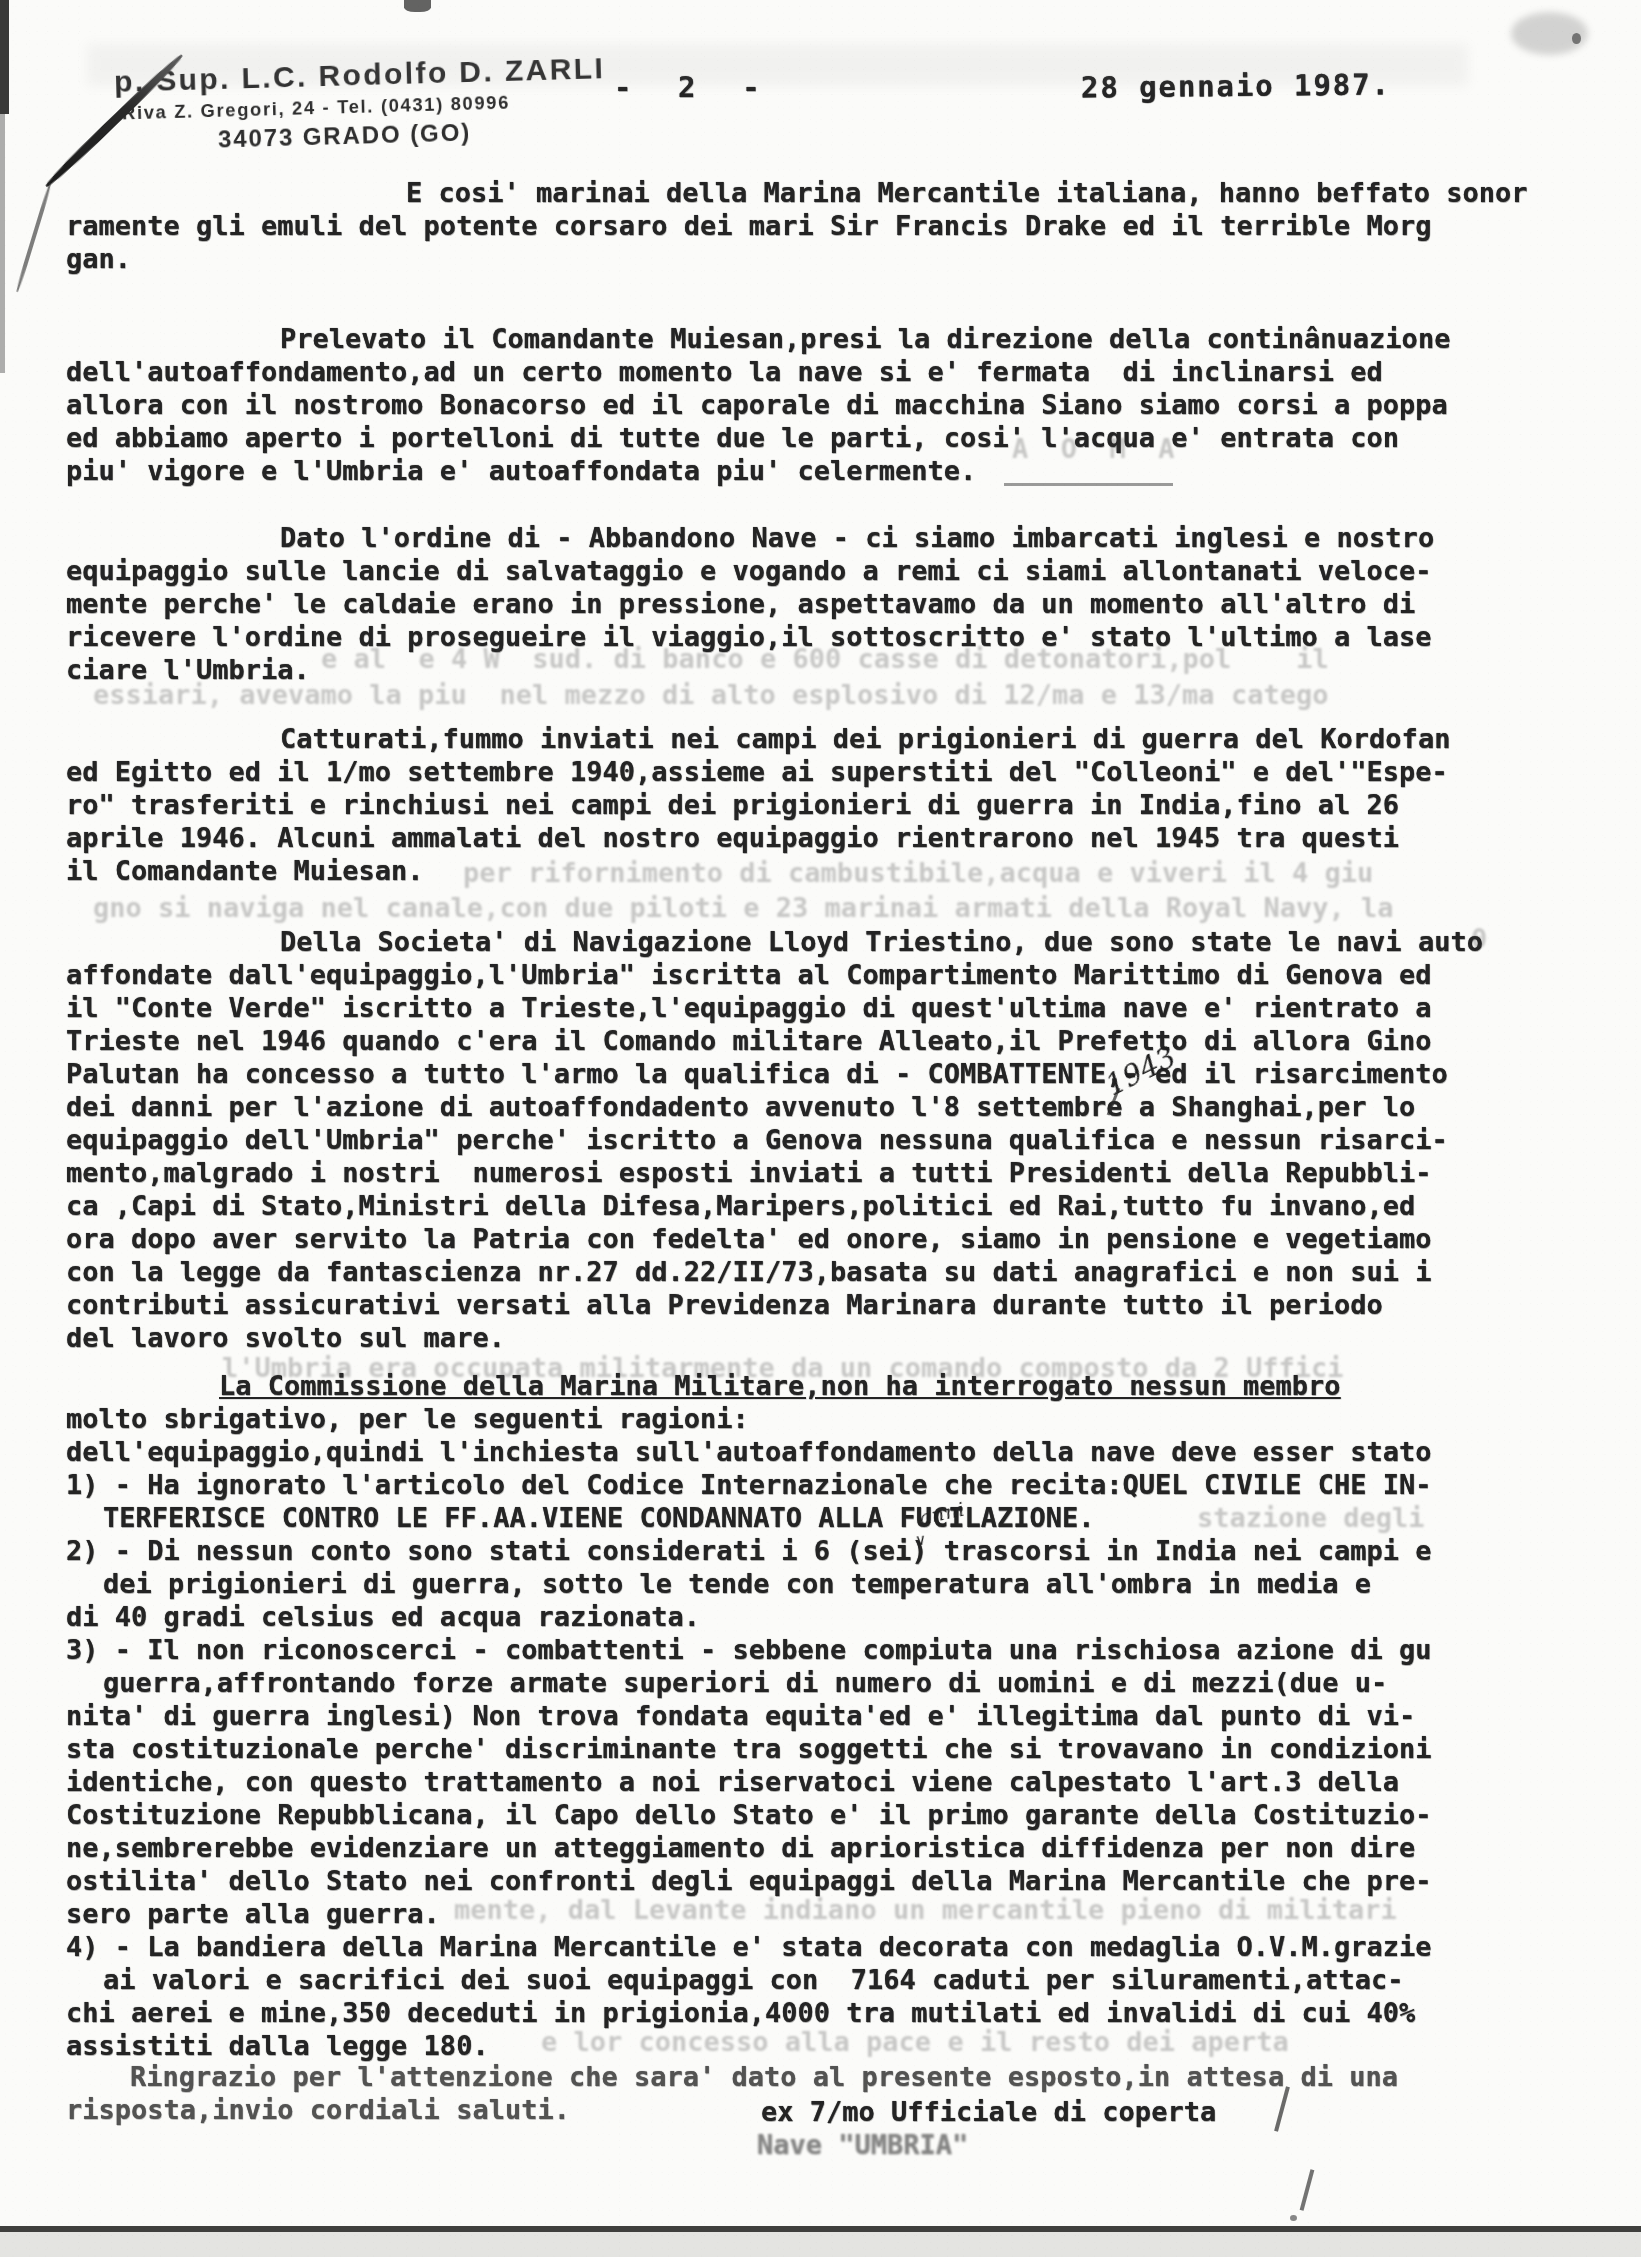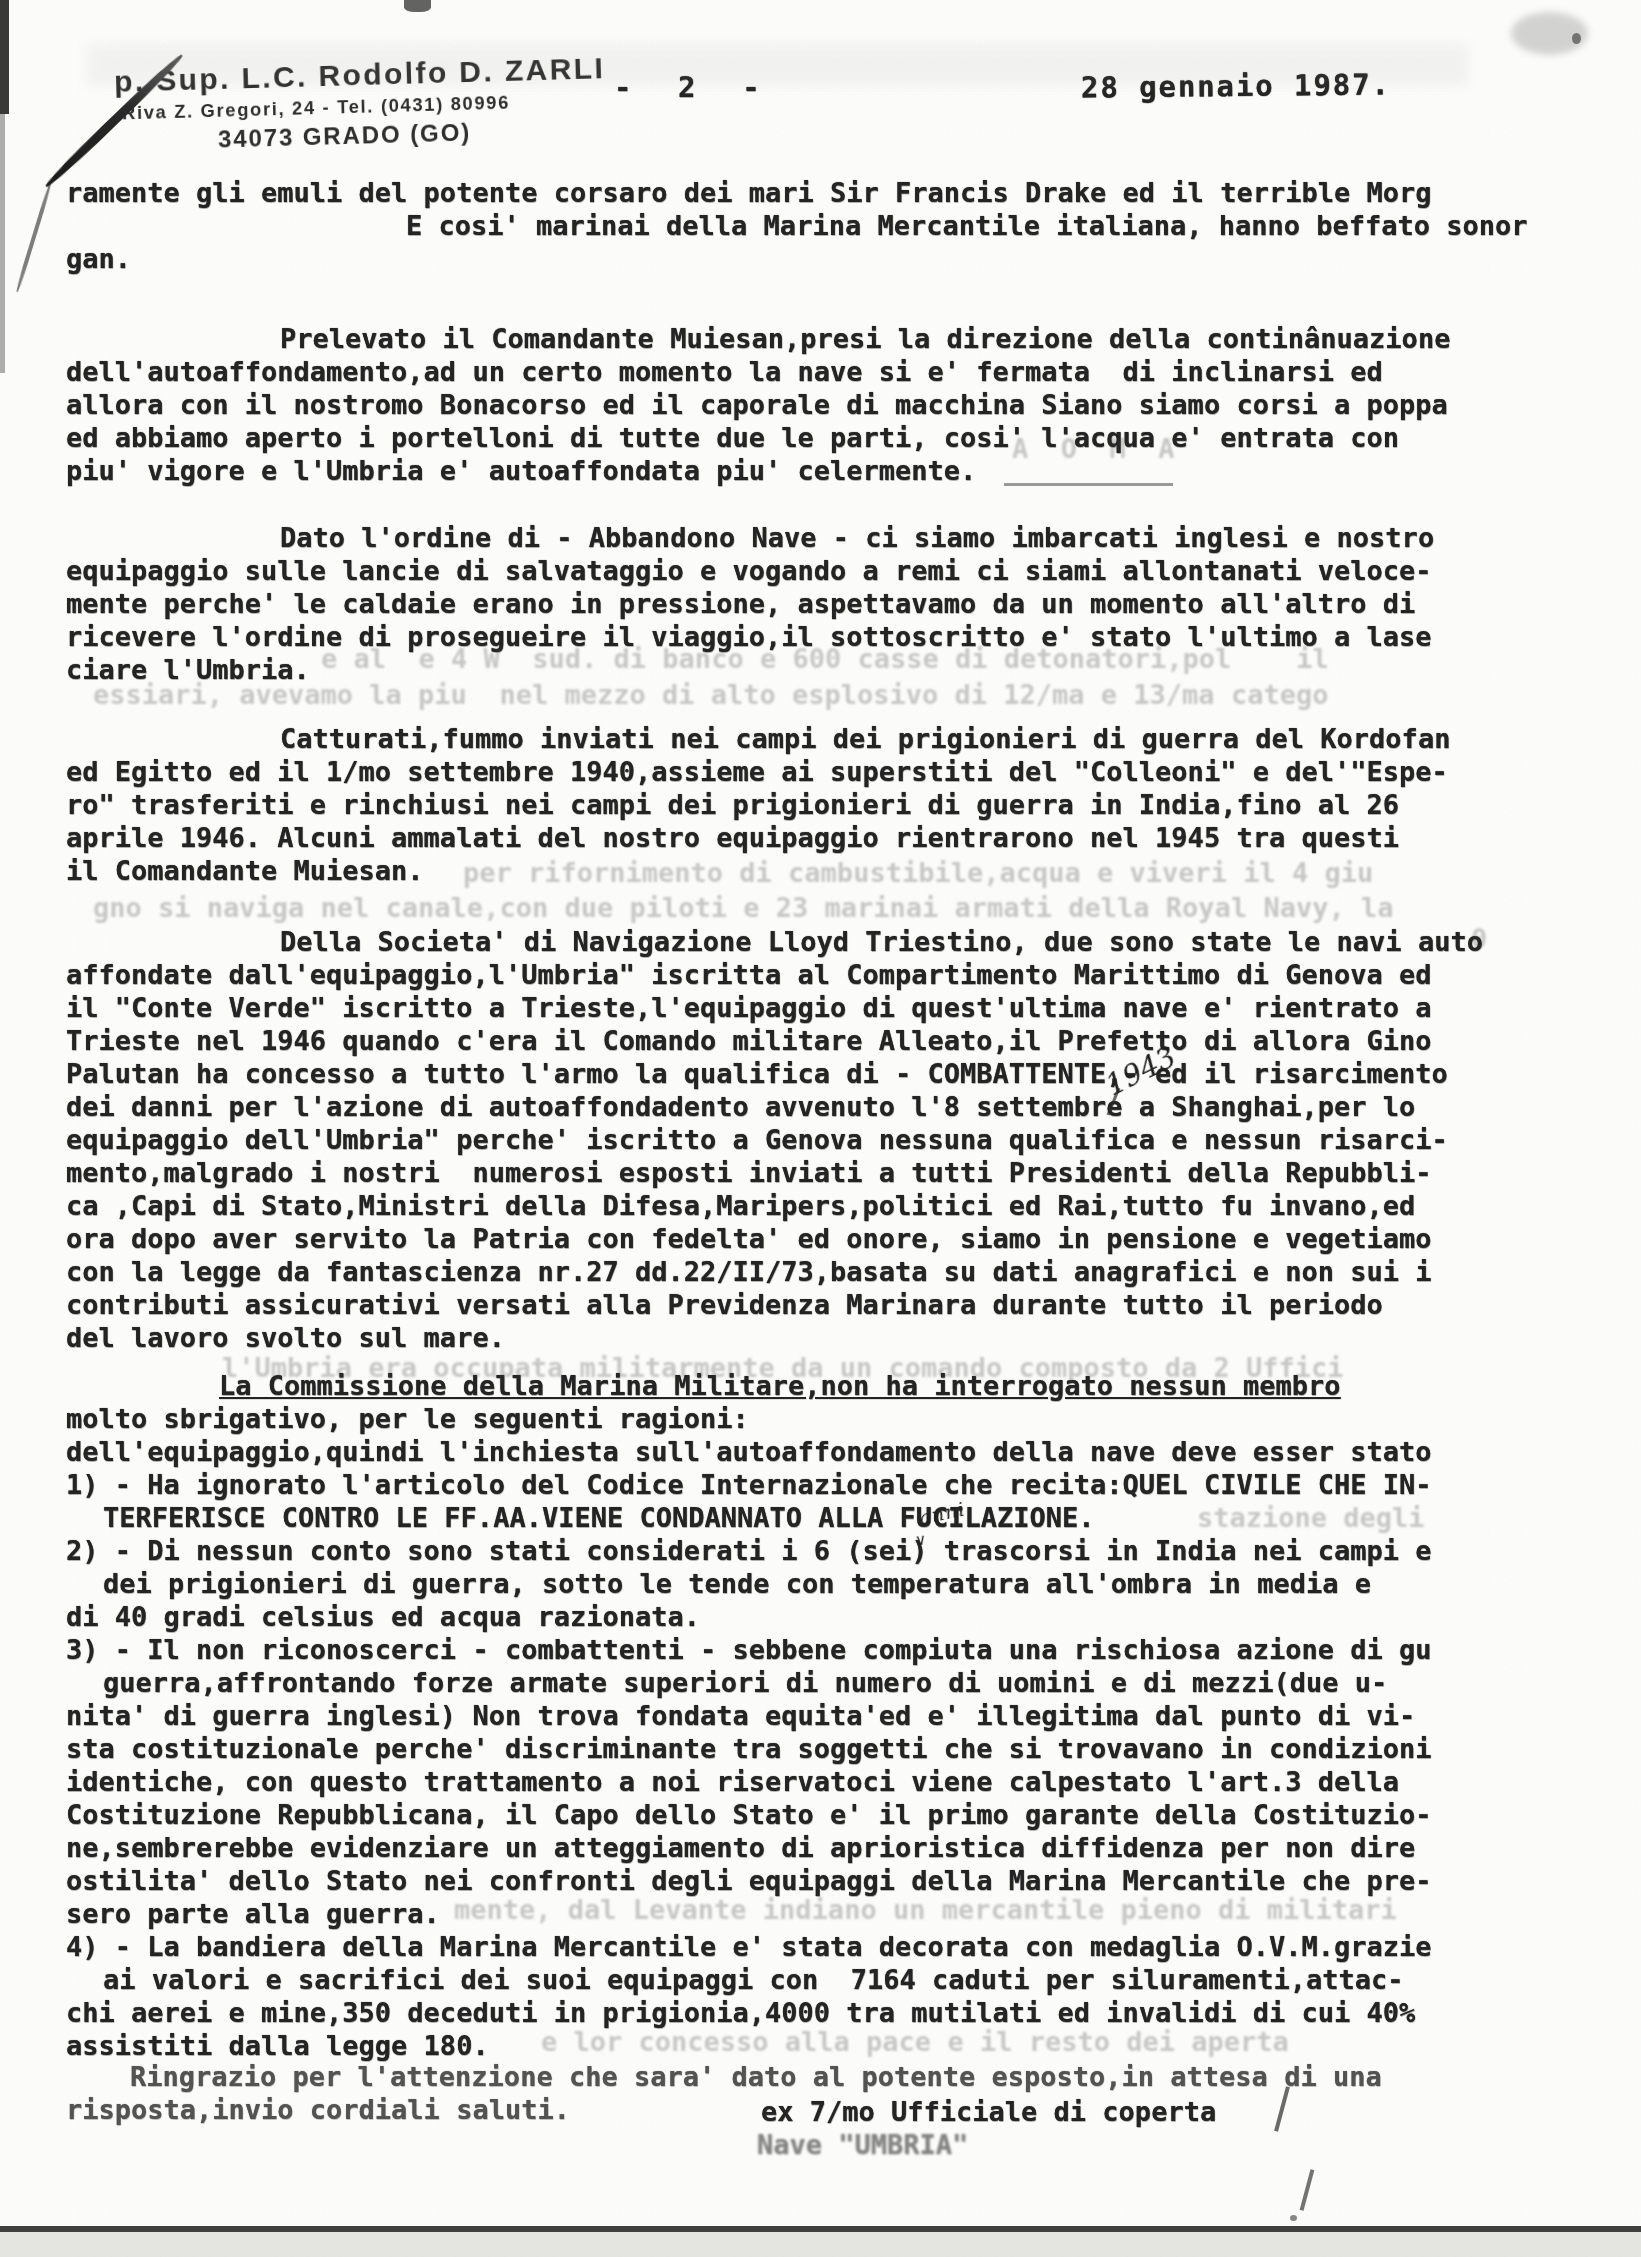--- a/index.html
+++ b/index.html
@@ -58,28 +58,28 @@
 <div class="page">
 
   <div class="stamp stamp-l1">p. Sup. L.C. Rodolfo D. ZARLI</div>
   <div class="stamp stamp-l2">Riva Z. Gregori, 24 - Tel. (0431) 80996</div>
   <div class="stamp stamp-l3">34073 GRADO (GO)</div>
 
   <div class="type pagenum">-  2  -</div>
   <div class="type dateline">28 gennaio 1987.</div>
 
   <div id="body-blocks">
-      <div class="block type" style="top: 176px;"><div class="line">ramente gli emuli del potente corsaro dei mari Sir Francis Drake ed il terrible Morg</div><div class="line ind5">E cosi' marinai della Marina Mercantile italiana, hanno beffato sonor</div><div class="line">gan.</div></div>
+      <div class="block type" style="top: 176px;"><div class="line ind5">E cosi' marinai della Marina Mercantile italiana, hanno beffato sonor</div><div class="line">ramente gli emuli del potente corsaro dei mari Sir Francis Drake ed il terrible Morg</div><div class="line">gan.</div></div>
       <div class="block type" style="top: 322px;"><div class="line ind1">Prelevato il Comandante Muiesan,presi la direzione della continânuazione</div><div class="line">dell'autoaffondamento,ad un certo momento la nave si e' fermata  di inclinarsi ed</div><div class="line">allora con il nostromo Bonacorso ed il caporale di macchina Siano siamo corsi a poppa</div><div class="line">ed abbiamo aperto i portelloni di tutte due le parti, cosi' l'acqua e' entrata con</div><div class="line">piu' vigore e l'Umbria e' autoaffondata piu' celermente.</div></div>
       <div class="block type" style="top: 521px;"><div class="line ind1">Dato l'ordine di - Abbandono Nave - ci siamo imbarcati inglesi e nostro</div><div class="line">equipaggio sulle lancie di salvataggio e vogando a remi ci siami allontanati veloce-</div><div class="line">mente perche' le caldaie erano in pressione, aspettavamo da un momento all'altro di</div><div class="line">ricevere l'ordine di prosegueire il viaggio,il sottoscritto e' stato l'ultimo a lase</div><div class="line">ciare l'Umbria.</div></div>
       <div class="block type" style="top: 722px;"><div class="line ind1">Catturati,fummo inviati nei campi dei prigionieri di guerra del Kordofan</div><div class="line">ed Egitto ed il 1/mo settembre 1940,assieme ai superstiti del "Colleoni" e del'"Espe-</div><div class="line">ro" trasferiti e rinchiusi nei campi dei prigionieri di guerra in India,fino al 26</div><div class="line">aprile 1946. Alcuni ammalati del nostro equipaggio rientrarono nel 1945 tra questi</div><div class="line">il Comandante Muiesan.</div></div>
       <div class="block type" style="top: 925px;"><div class="line ind1">Della Societa' di Navigazione Lloyd Triestino, due sono state le navi auto</div><div class="line">affondate dall'equipaggio,l'Umbria" iscritta al Compartimento Marittimo di Genova ed</div><div class="line">il "Conte Verde" iscritto a Trieste,l'equipaggio di quest'ultima nave e' rientrato a</div><div class="line">Trieste nel 1946 quando c'era il Comando militare Alleato,il Prefetto di allora Gino</div><div class="line">Palutan ha concesso a tutto l'armo la qualifica di - COMBATTENTE,- ed il risarcimento</div><div class="line">dei danni per l'azione di autoaffondadento avvenuto l'8 settembre a Shanghai,per lo</div><div class="line">equipaggio dell'Umbria" perche' iscritto a Genova nessuna qualifica e nessun risarci-</div><div class="line">mento,malgrado i nostri  numerosi esposti inviati a tutti Presidenti della Repubbli-</div><div class="line">ca ,Capi di Stato,Ministri della Difesa,Maripers,politici ed Rai,tutto fu invano,ed</div><div class="line">ora dopo aver servito la Patria con fedelta' ed onore, siamo in pensione e vegetiamo</div><div class="line">con la legge da fantascienza nr.27 dd.22/II/73,basata su dati anagrafici e non sui i</div><div class="line">contributi assicurativi versati alla Previdenza Marinara durante tutto il periodo</div><div class="line">del lavoro svolto sul mare.</div></div>
       <div class="block type" style="top: 1369px;"><div class="line ind4">La Commissione della Marina Militare,non ha interrogato nessun membro</div><div class="line">molto sbrigativo, per le seguenti ragioni:</div><div class="line">dell'equipaggio,quindi l'inchiesta sull'autoaffondamento della nave deve esser stato</div></div>
       <div class="block type" style="top: 1468px;"><div class="line">1) - Ha ignorato l'articolo del Codice Internazionale che recita:QUEL CIVILE CHE IN-</div><div class="line ind2">TERFERISCE CONTRO LE FF.AA.VIENE CONDANNATO ALLA FUCILAZIONE.</div><div class="line">2) - Di nessun conto sono stati considerati i 6 (sei) trascorsi in India nei campi e</div><div class="line ind2">dei prigionieri di guerra, sotto le tende con temperatura all'ombra in media e</div><div class="line">di 40 gradi celsius ed acqua razionata.</div><div class="line">3) - Il non riconoscerci - combattenti - sebbene compiuta una rischiosa azione di gu</div><div class="line ind2">guerra,affrontando forze armate superiori di numero di uomini e di mezzi(due u-</div><div class="line">nita' di guerra inglesi) Non trova fondata equita'ed e' illegitima dal punto di vi-</div><div class="line">sta costituzionale perche' discriminante tra soggetti che si trovavano in condizioni</div><div class="line">identiche, con questo trattamento a noi riservatoci viene calpestato l'art.3 della</div><div class="line">Costituzione Repubblicana, il Capo dello Stato e' il primo garante della Costituzio-</div><div class="line">ne,sembrerebbe evidenziare un atteggiamento di aprioristica diffidenza per non dire</div><div class="line">ostilita' dello Stato nei confronti degli equipaggi della Marina Mercantile che pre-</div><div class="line">sero parte alla guerra.</div><div class="line">4) - La bandiera della Marina Mercantile e' stata decorata con medaglia O.V.M.grazie</div><div class="line ind2">ai valori e sacrifici dei suoi equipaggi con  7164 caduti per siluramenti,attac-</div><div class="line">chi aerei e mine,350 deceduti in prigionia,4000 tra mutilati ed invalidi di cui 40%</div><div class="line">assistiti dalla legge 180.</div></div>
-      <div class="block type" style="top: 2060px;"><div class="line ind3 fade1">Ringrazio per l'attenzione che sara' dato al potente esposto,in attesa di una</div><div class="line fade1">risposta,invio cordiali saluti.</div></div>
+      <div class="block type" style="top: 2060px;"><div class="line ind3 fade1">Ringrazio per l'attenzione che sara' dato al presente esposto,in attesa di una</div><div class="line fade1">risposta,invio cordiali saluti.</div></div>
     </div>
 
   <div id="ghost-layer">
       <div class="ghost" style="left: 1012px; top: 433px;">A  O  M  A</div>
       <div class="ghost" style="left: 321px; top: 643px;">e al  e 4 W  sud. di banco e 600 casse di detonatori,pol    il</div>
       <div class="ghost" style="left: 93px; top: 679px;">essiari, avevamo la piu  nel mezzo di alto esplosivo di 12/ma e 13/ma catego</div>
       <div class="ghost" style="left: 463px; top: 857px;">per rifornimento di cambustibile,acqua e viveri il 4 giu</div>
       <div class="ghost" style="left: 93px; top: 892px;">gno si naviga nel canale,con due piloti e 23 marinai armati della Royal Navy, la</div>
       <div class="ghost" style="left: 222px; top: 1352px;">l'Umbria era occupata militarmente da un comando composto da 2 Uffici</div>
       <div class="ghost" style="left: 1197px; top: 1502px;">stazione degli</div>

